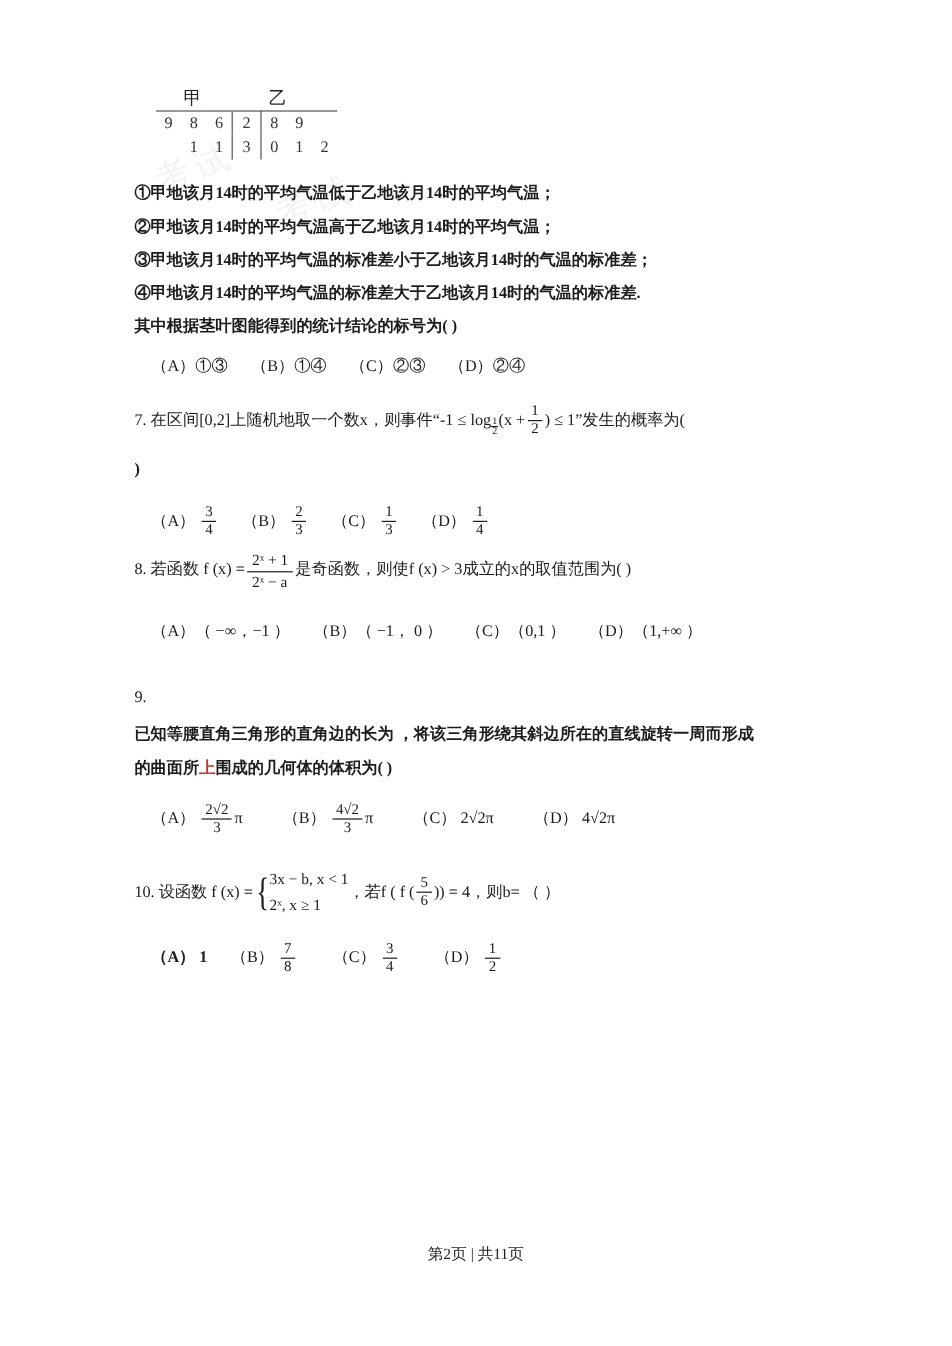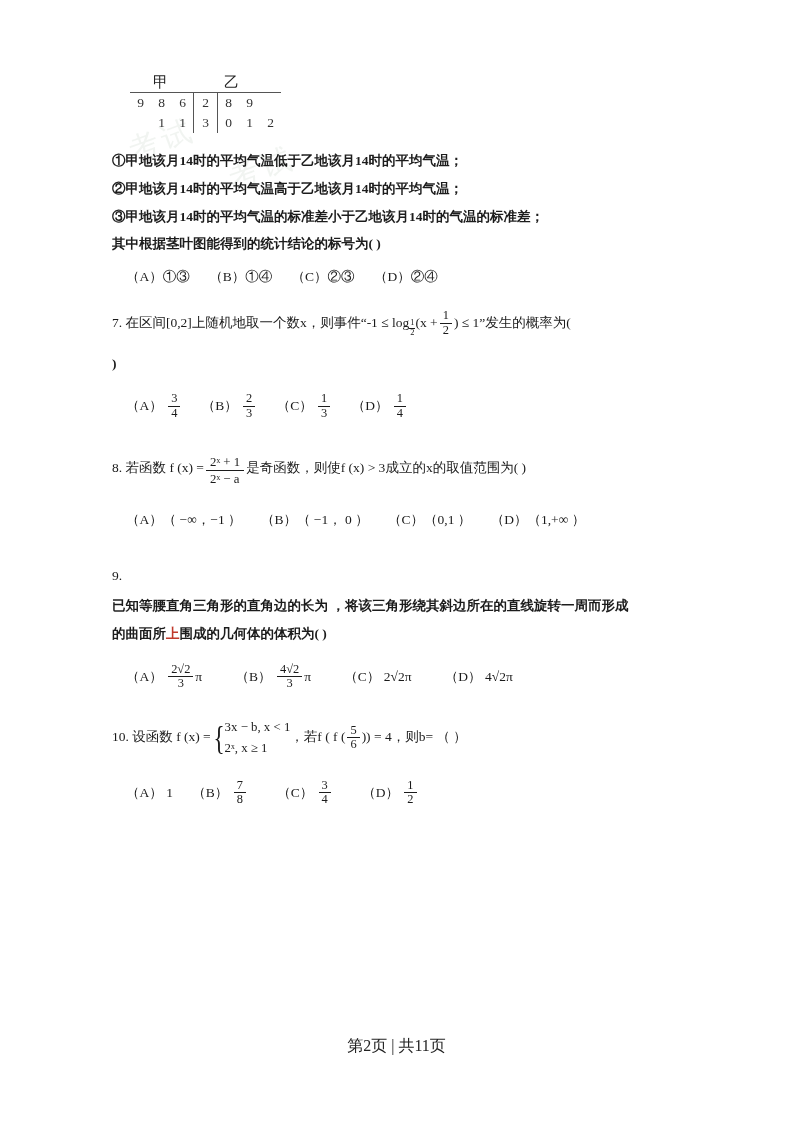--- a/index.html
+++ b/index.html
@@ -155,21 +155,21 @@
     color: #c0392b;
   }
 
   
   .footer {
     position: absolute;
     left: 0;
     top: 1036px;
     width: 793px;
     text-align: center;
-    font-size: 16px;
+    font-size: 13px;
     color: #222;
     font-family: "Liberation Serif", serif;
   }
   .wm {
     position: absolute;
     color: rgba(120,150,120,0.10);
     font-size: 30px;
     font-family: "Liberation Serif", serif;
     letter-spacing: 4px;
     transform: rotate(-20deg);
@@ -212,20 +212,21 @@
           <td>1</td>
           <td>2</td>
         </tr>
       </tbody>
         </table>
     </div>
 
     <p class="line">①甲地该月14时的平均气温低于乙地该月14时的平均气温；</p>
     <p class="line">②甲地该月14时的平均气温高于乙地该月14时的平均气温；</p>
     <p class="line">③甲地该月14时的平均气温的标准差小于乙地该月14时的气温的标准差；</p>
+    <p class="line">④甲地该月14时的平均气温的标准差大于乙地该月14时的气温的标准差.</p>
     <p class="line">其中根据茎叶图能得到的统计结论的标号为(        )</p>
 
     <div class="opts">
       <span class="opt">（A）①③</span>
       <span class="opt">（B）①④</span>
       <span class="opt">（C）②③</span>
       <span class="opt">（D）②④</span>
     </div>
 
     <div class="q">
@@ -246,21 +247,21 @@
       <span class="opt">
         <span>（C）</span>
         <span class="frac"><span class="num">1</span><span class="den">3</span></span>
       </span>
       <span class="opt">
         <span>（D）</span>
         <span class="frac"><span class="num">1</span><span class="den">4</span></span>
       </span>
     </div>
 
-    <div class="q" style="margin-top:32px;">
+    <div class="q" style="margin-top:10px;">
       <span>8.</span>
       <span>若函数</span>
       <span class="it">f (x) =</span><span class="bigfrac"><span class="num it">2ˣ + 1</span><span class="den it">2ˣ − a</span></span><span>是奇函数，则使</span><span class="it">f (x) &gt; 3</span><span>成立的</span><span class="it">x</span><span>的取值范围为(        )</span>
     </div>
 
     <div class="opts" style="margin-top:18px;">
       <span class="opt">（A）（ −∞，−1 ）</span>
       <span class="opt">（B）（ −1， 0 ）</span>
       <span class="opt">（C）（0,1 ）</span>
       <span class="opt">（D）（1,+∞ ）</span>
@@ -291,21 +292,21 @@
       </span>
     </div>
 
     <div class="q" style="margin-top:26px;">
       <span>10.</span>
       <span>设函数</span>
       <span class="it">f (x) =</span><span class="brace-wrap"><span class="brace">{</span><span class="cases"><span style="display:block" class="it">3x − b, x &lt; 1</span><span style="display:block" class="it">2ˣ, x ≥ 1</span></span></span><span>，若</span><span class="it">f ( f (</span><span class="frac"><span class="num">5</span><span class="den">6</span></span><span class="it">)) = 4</span><span>，则</span><span class="it">b</span><span>= （      ）</span>
     </div>
 
     <div class="opts" style="margin-top:18px;">
-      <span class="opt" style="">
+      <span class="opt" style="font-weight:bold;">
         <span>（A）</span>
         <span>1</span>
       </span>
       <span class="opt" style="margin-right:26px;">
         <span>（B）</span>
         <span class="frac"><span class="num">7</span><span class="den">8</span></span>
       </span>
       <span class="opt" style="margin-right:26px;">
         <span>（C）</span>
         <span class="frac"><span class="num">3</span><span class="den">4</span></span>

